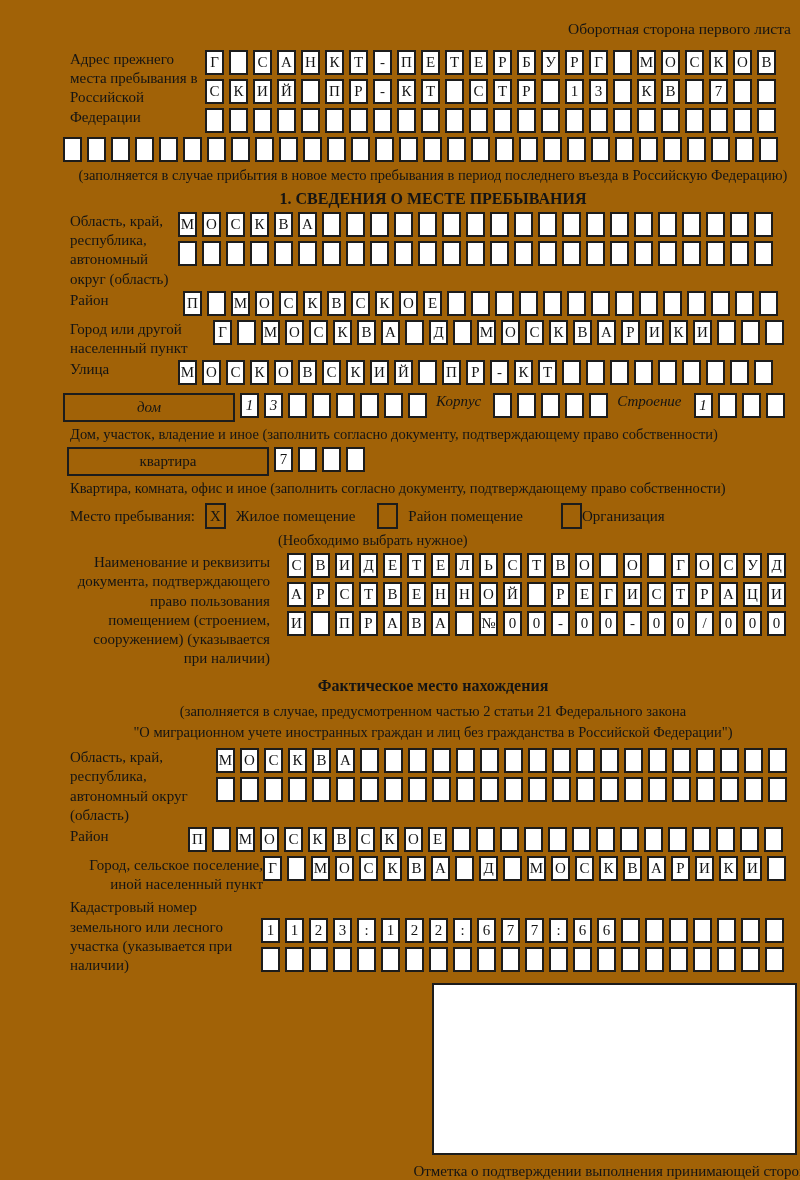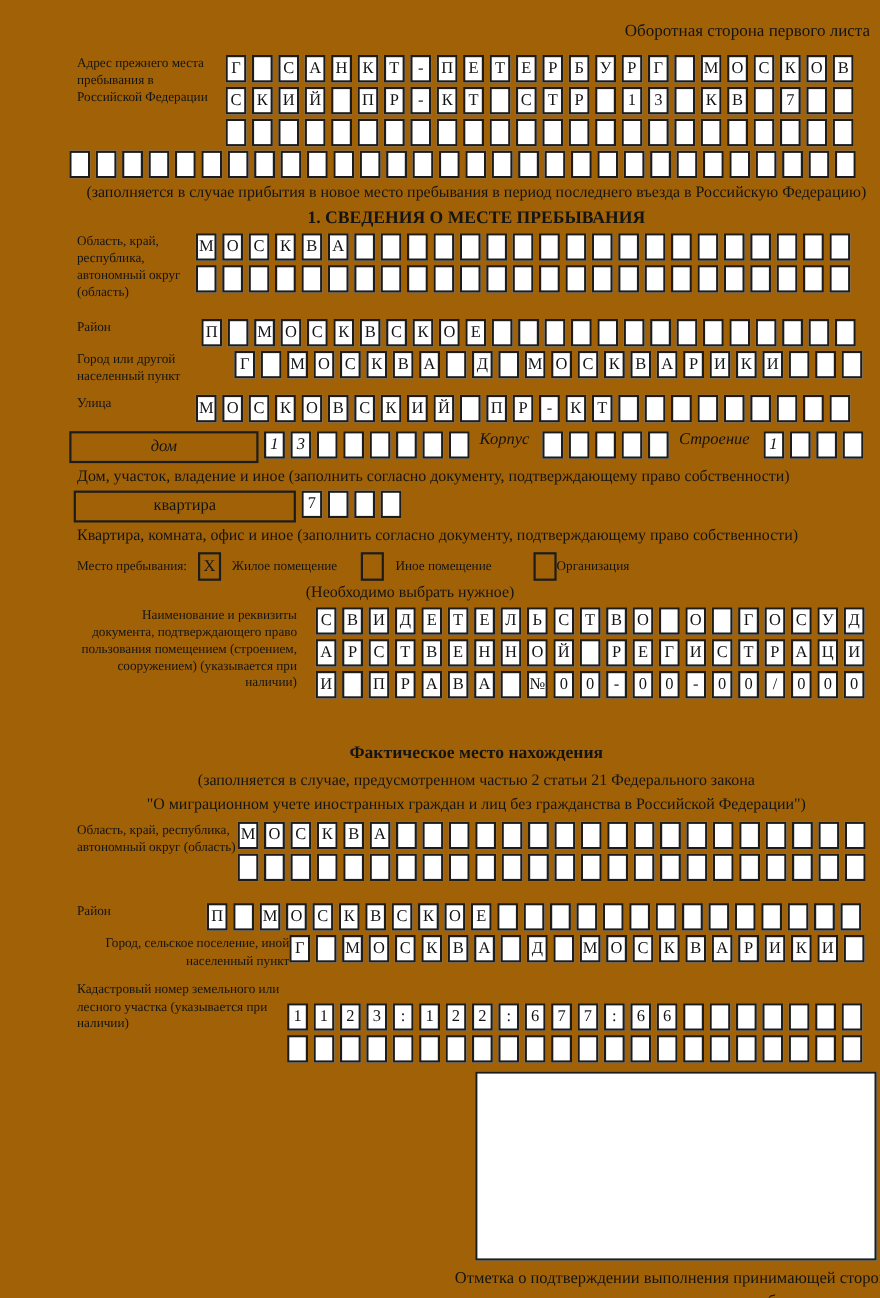--- a/index.html
+++ b/index.html
@@ -3,21 +3,21 @@
 <meta charset="utf-8">
 <style>
   html,body{margin:0;padding:0;background:#fff;}
   .page{
     position:relative;width:800px;height:1180px;overflow:hidden;
     background:#a16207;color:#141414;
     font-family:"Liberation Serif","DejaVu Serif",serif;
     padding-left:33px;
   }
   .header-note{padding-top:20px;padding-right:42px;text-align:right;font-size:15.5px;}
-  .label{font-size:12px;line-height:1.28;}
+  .label{font-size:15px;line-height:1.28;}
   .cells{display:flex;gap:5px;}
   .cells + .cells{margin-top:4px;}
   .cell{
     flex:none;width:19px;height:25px;box-sizing:border-box;
     border:2px solid #1c1c1c;display:flex;align-items:center;justify-content:center;
     font-size:15px;line-height:1;background:#fff;
   }
   .field{display:flex;align-items:flex-start;}
   .center{text-align:center;}
   .bold{font-weight:bold;}
@@ -406,21 +406,21 @@
         <span class="cell"></span>
       </div>
   </div>
   <div class="caption">Квартира, комната, офис и иное (заполнить согласно документу, подтверждающему право собственности)</div>
 
   <div class="stay-row">
     <div class="label">Место пребывания:</div>
     <div class="checkbox cb1">X</div>
     <div class="label opt1">Жилое помещение</div>
     <div class="checkbox cb2"></div>
-    <div class="label opt2">Иное помещение</div>
+    <div class="label opt2">Район помещение</div>
     <div class="checkbox cb3"></div>
     <div class="label opt3">Организация</div>
   </div>
   <div class="stay-note">(Необходимо выбрать нужное)</div>
 
   <div class="field f-doc">
     <div class="label">Наименование и реквизиты документа, подтверждающего право пользования помещением (строением, сооружением) (указывается при наличии)</div>
     <div class="stack">
       <div class="cells">
           <span class="cell">С</span>

